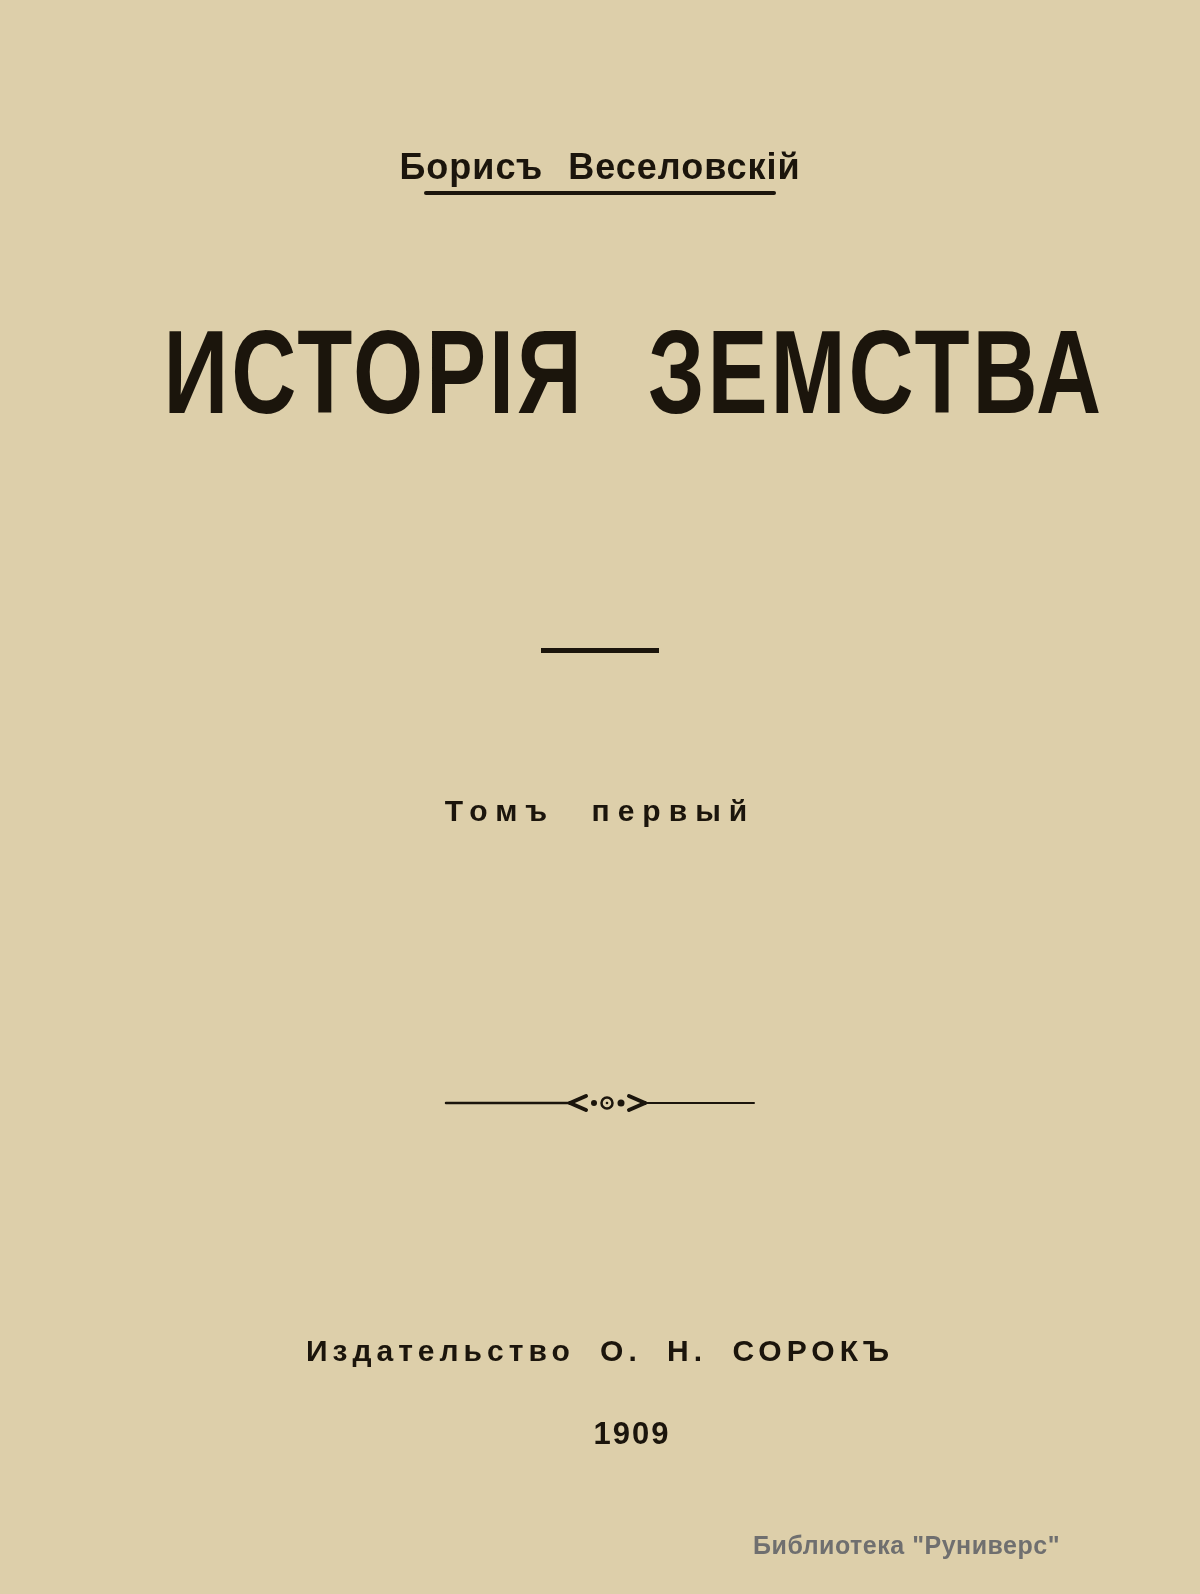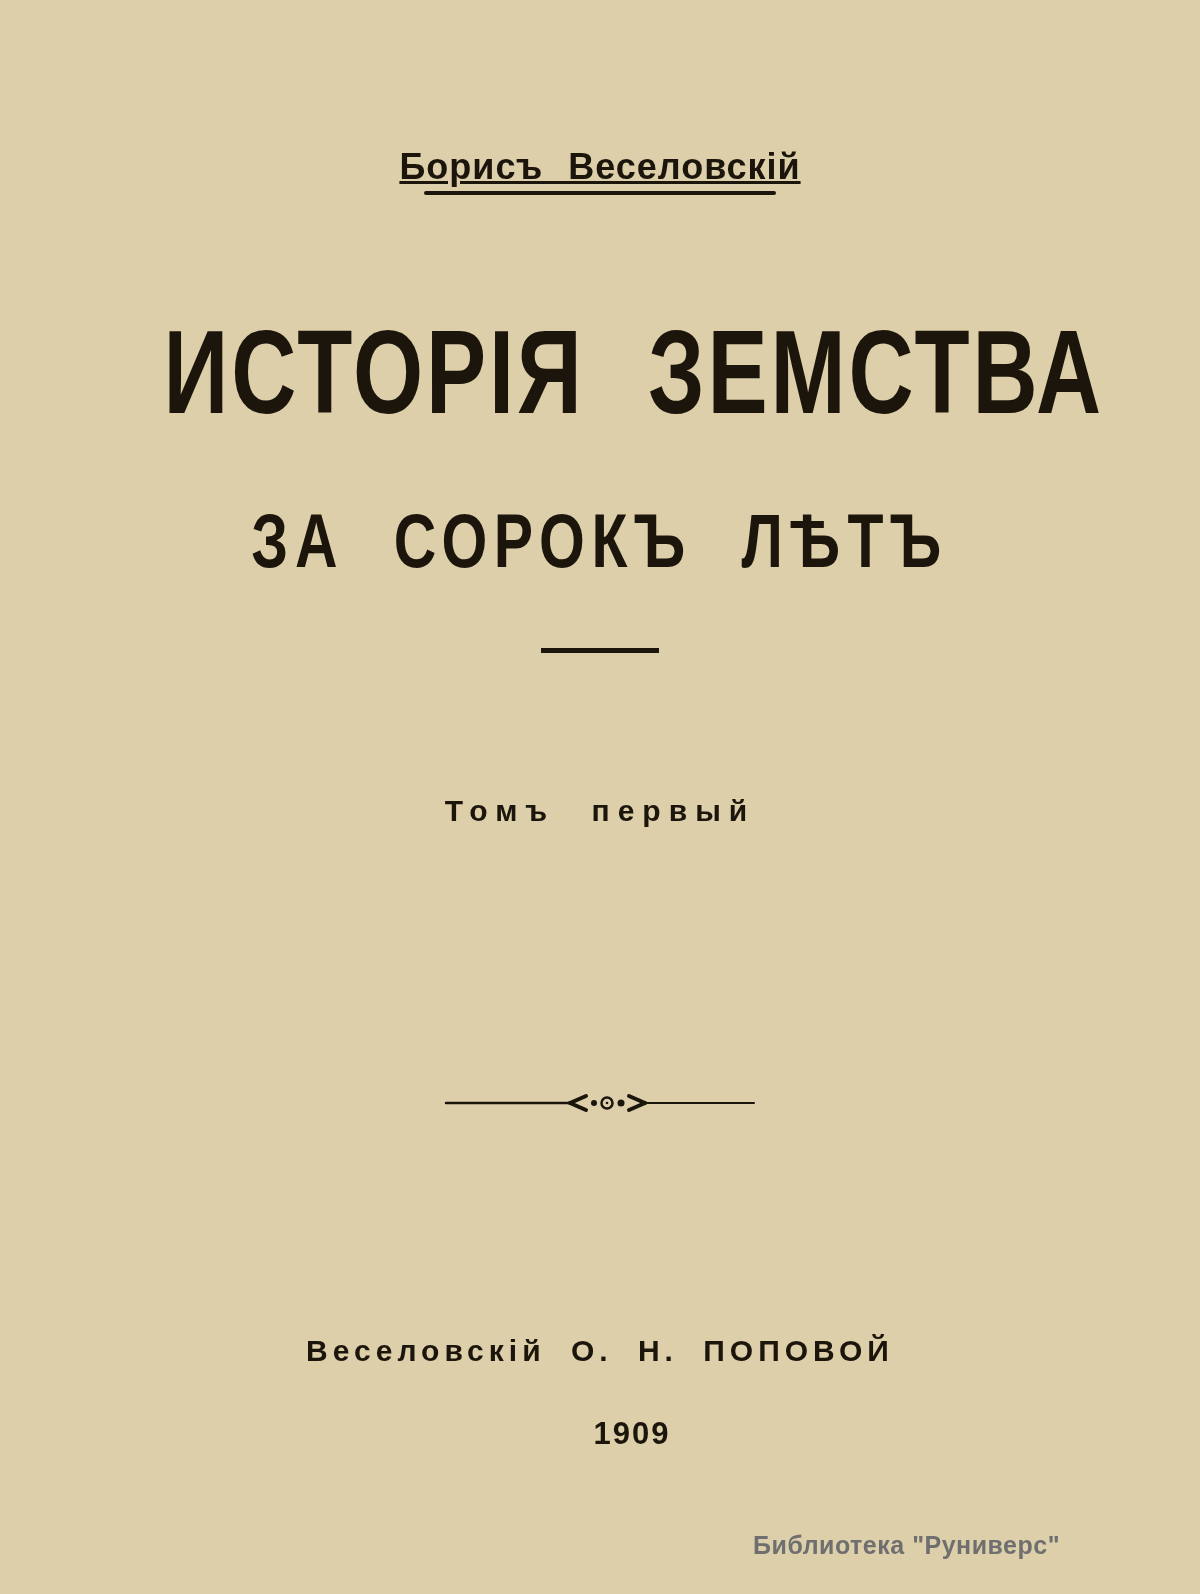--- a/index.html
+++ b/index.html
@@ -22,21 +22,20 @@
     white-space: nowrap;
   }
 
   
   .author {
     top: 146px;
     font-size: 36px;
     font-weight: bold;
     letter-spacing: 1px;
     word-spacing: 14px;
-    text-decoration: underline;
   }
   .author-rule {
     position: absolute;
     top: 191px;
     left: 50%;
     transform: translateX(-50%);
     width: 352px;
     height: 4px;
     background: #1b150c;
     border-radius: 2px;
@@ -147,23 +146,20 @@
 <div class="page" style="background: rgb(221, 207, 170); color: rgb(27, 21, 12);">
 
   <div class="centered author">Борисъ Веселовскій</div>
 
   <div class="author-rule"></div>
 
   <div class="centered title">
     <span class="stretch">ИСТОРІЯ ЗЕМСТВА</span>
   </div>
 
-  <div class="centered subtitle">
-    <span class="stretch">ЗА СОРОКЪ ЛѢТЪ</span>
-  </div>
 
   <div class="section-rule"></div>
 
   <div class="centered volume">Томъ первый</div>
 
   <div class="centered description">
   </div>
 
   <div class="divider">
     <svg width="312" height="22" viewBox="0 0 312 22">
@@ -175,20 +171,20 @@
         <circle cx="163" cy="11" r="5.5" stroke-width="2.5"></circle>
         <circle cx="163" cy="11" r="1.3" fill="currentColor" stroke="none"></circle>
         <circle cx="177" cy="11" r="3.5" fill="currentColor" stroke="none"></circle>
         <path d="M201,11 L185,4" stroke-width="4"></path>
         <path d="M201,11 L185,18" stroke-width="4"></path>
         <line x1="201" y1="11" x2="310" y2="11" stroke-width="2"></line>
       </g>
     </svg>
   </div>
 
-  <div class="centered publisher">Веселовскій О. Н. ПОПОВОЙ</div>
+  <div class="centered publisher">Издательство О. Н. СОРОКЪ</div>
 
 
   <div class="centered year">1909</div>
 
   <div class="watermark" style="color: rgb(111, 111, 111);">Библиотека "Руниверс"</div>
 
 </div>
 
 </body></html>

